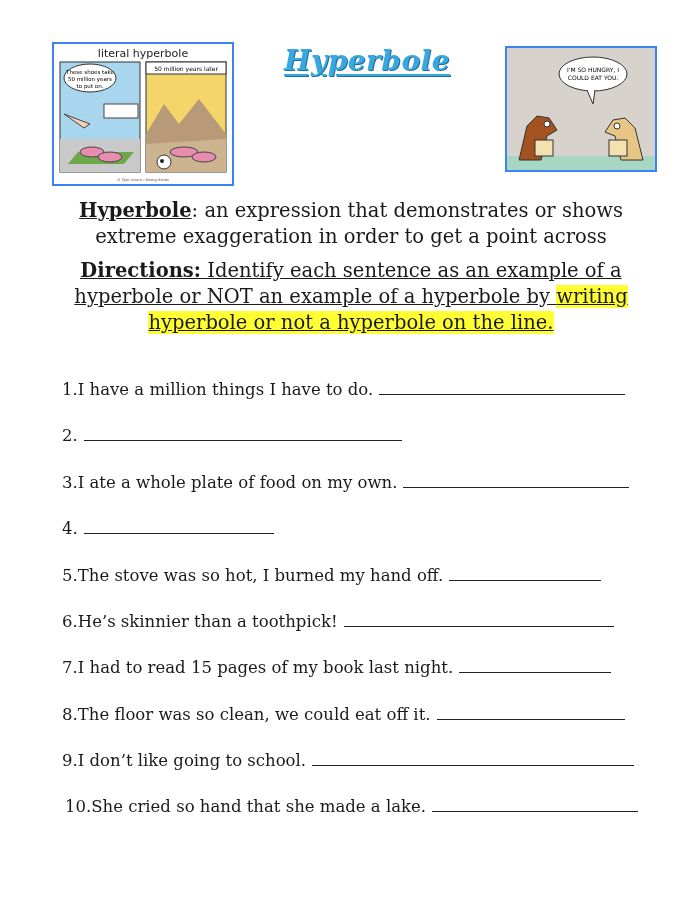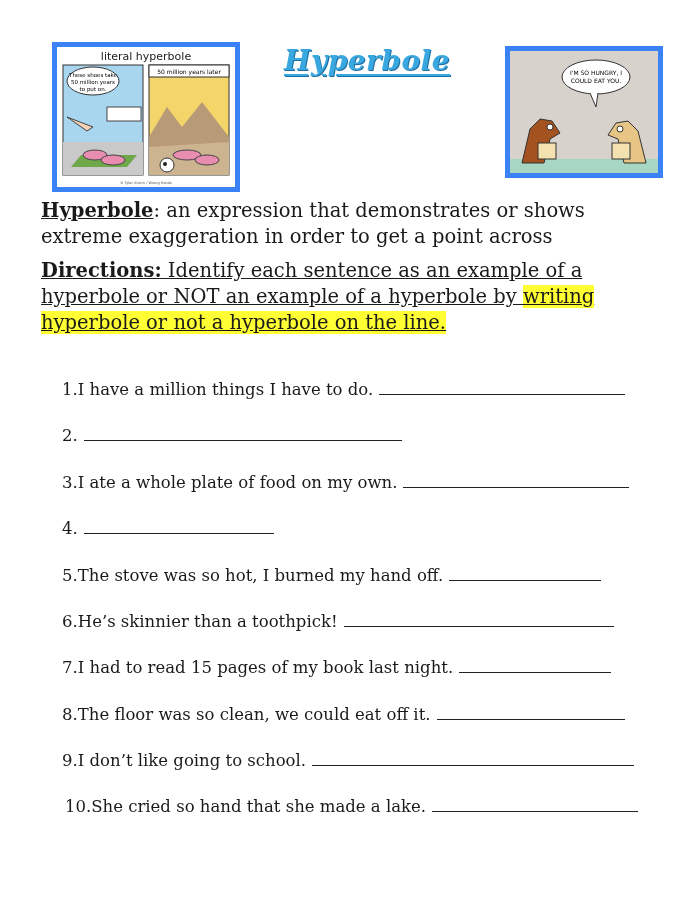--- a/index.html
+++ b/index.html
@@ -1,21 +1,21 @@
 <!DOCTYPE html>
 <html><head>
 <meta charset="utf-8">
 <style>
   html, body { margin:0; padding:0; background:#fff; }
   body { width:700px; height:904px; position:relative; overflow:hidden; font-family:"DejaVu Serif", serif; color:#1a1a1a; }
-  .comic { position:absolute; border:5px solid #3b82f6; background:#fff; overflow:hidden; }
+  .comic { position:absolute; border:2px solid #3b82f6; background:#fff; overflow:hidden; }
   #comic1 { left:52px; top:42px; width:178px; height:140px; }
   #comic2 { left:505px; top:46px; width:148px; height:122px; background:#cfc9c4; }
   .title { position:absolute; left:284px; top:44px; font-family:"DejaVu Serif", serif; font-weight:bold; font-style:italic; font-size:28px; color:#3aa8e0; text-decoration:underline; text-decoration-thickness:2px; text-underline-offset:4px; letter-spacing:0.5px; text-shadow:1px 1px 0 #1d6fa0; }
-  .para { position:absolute; left:41px; width:620px; font-size:19.5px; line-height:26px; }
+  .para { position:absolute; left:41px; width:620px; font-size:19.5px; line-height:26px;text-align:center; }
   #def { top:198px; }
   #dir { top:258px;text-decoration:underline; }
   .u { text-decoration:underline; }
   b.u { font-weight:bold; }
   .hl { background:#ffff33; }
   .q { position:absolute; font-size:16.5px; white-space:nowrap; display:flex; align-items:flex-end; }
   .q .line { display:inline-block; border-bottom:1px solid #222; height:1px; margin-left:6px; margin-bottom:4px; }
 </style>
 </head>
 <body>

